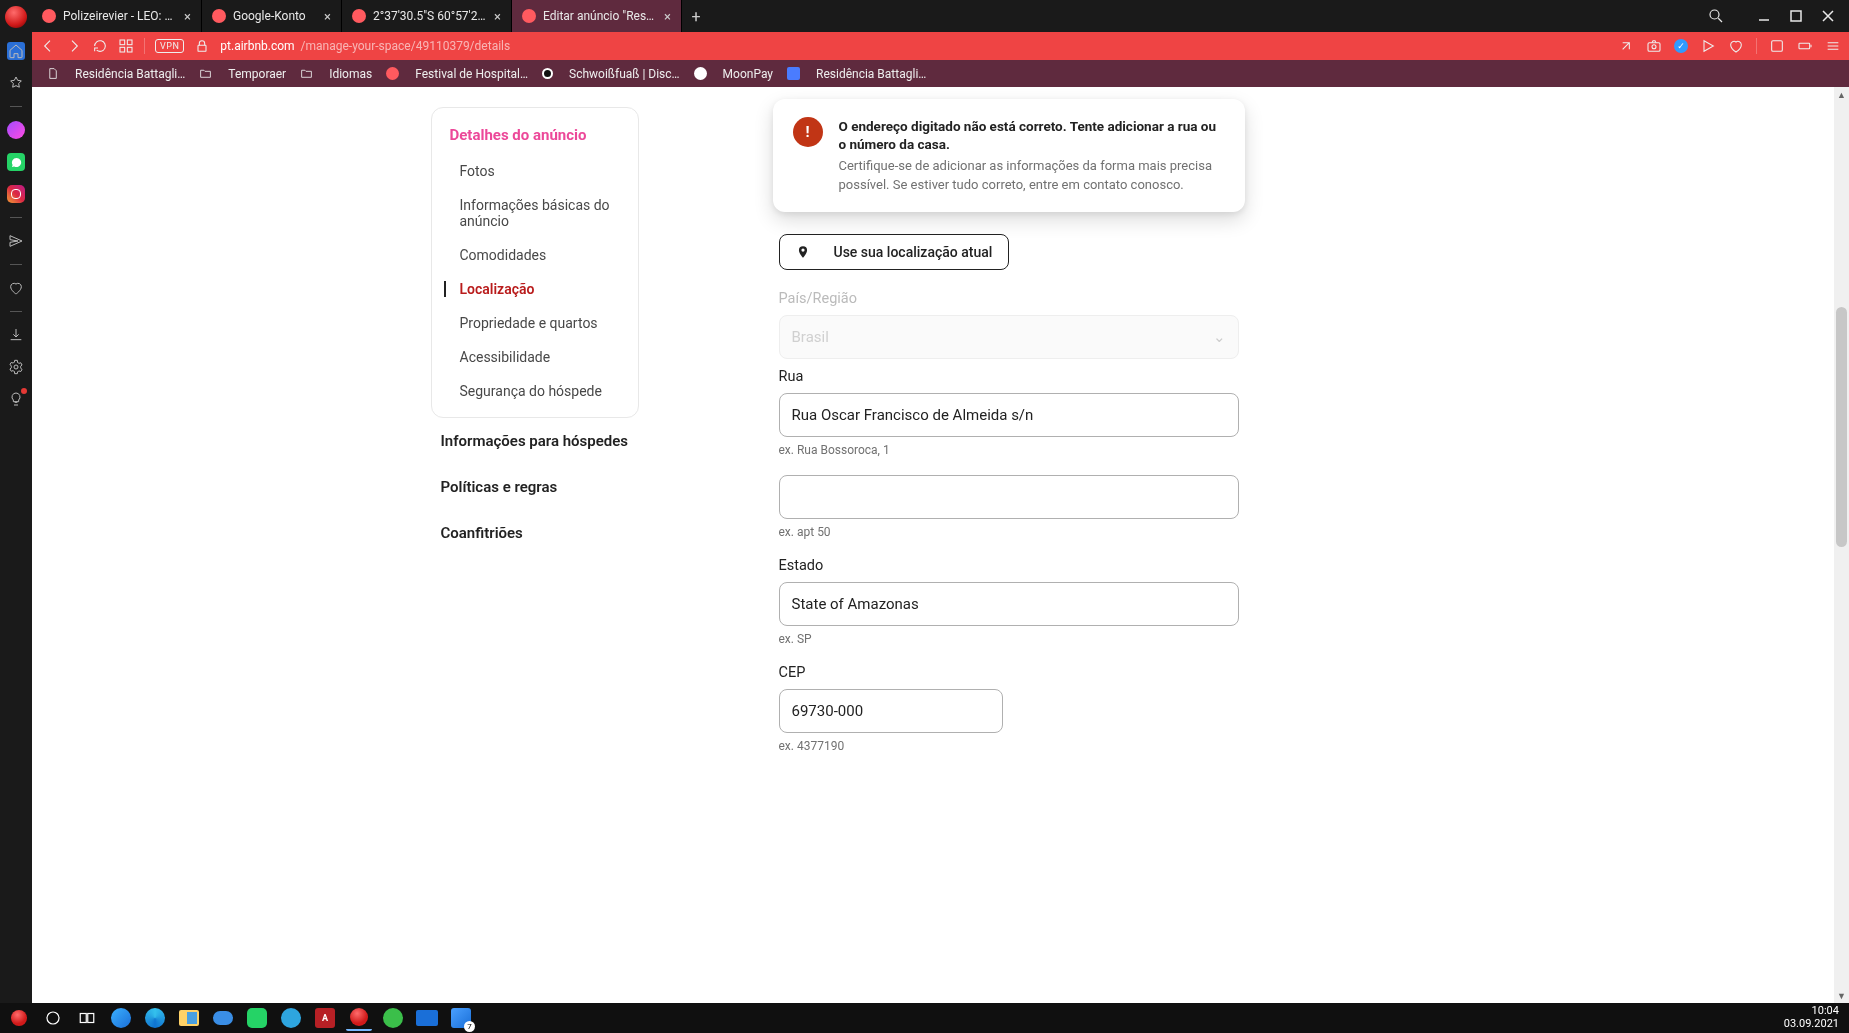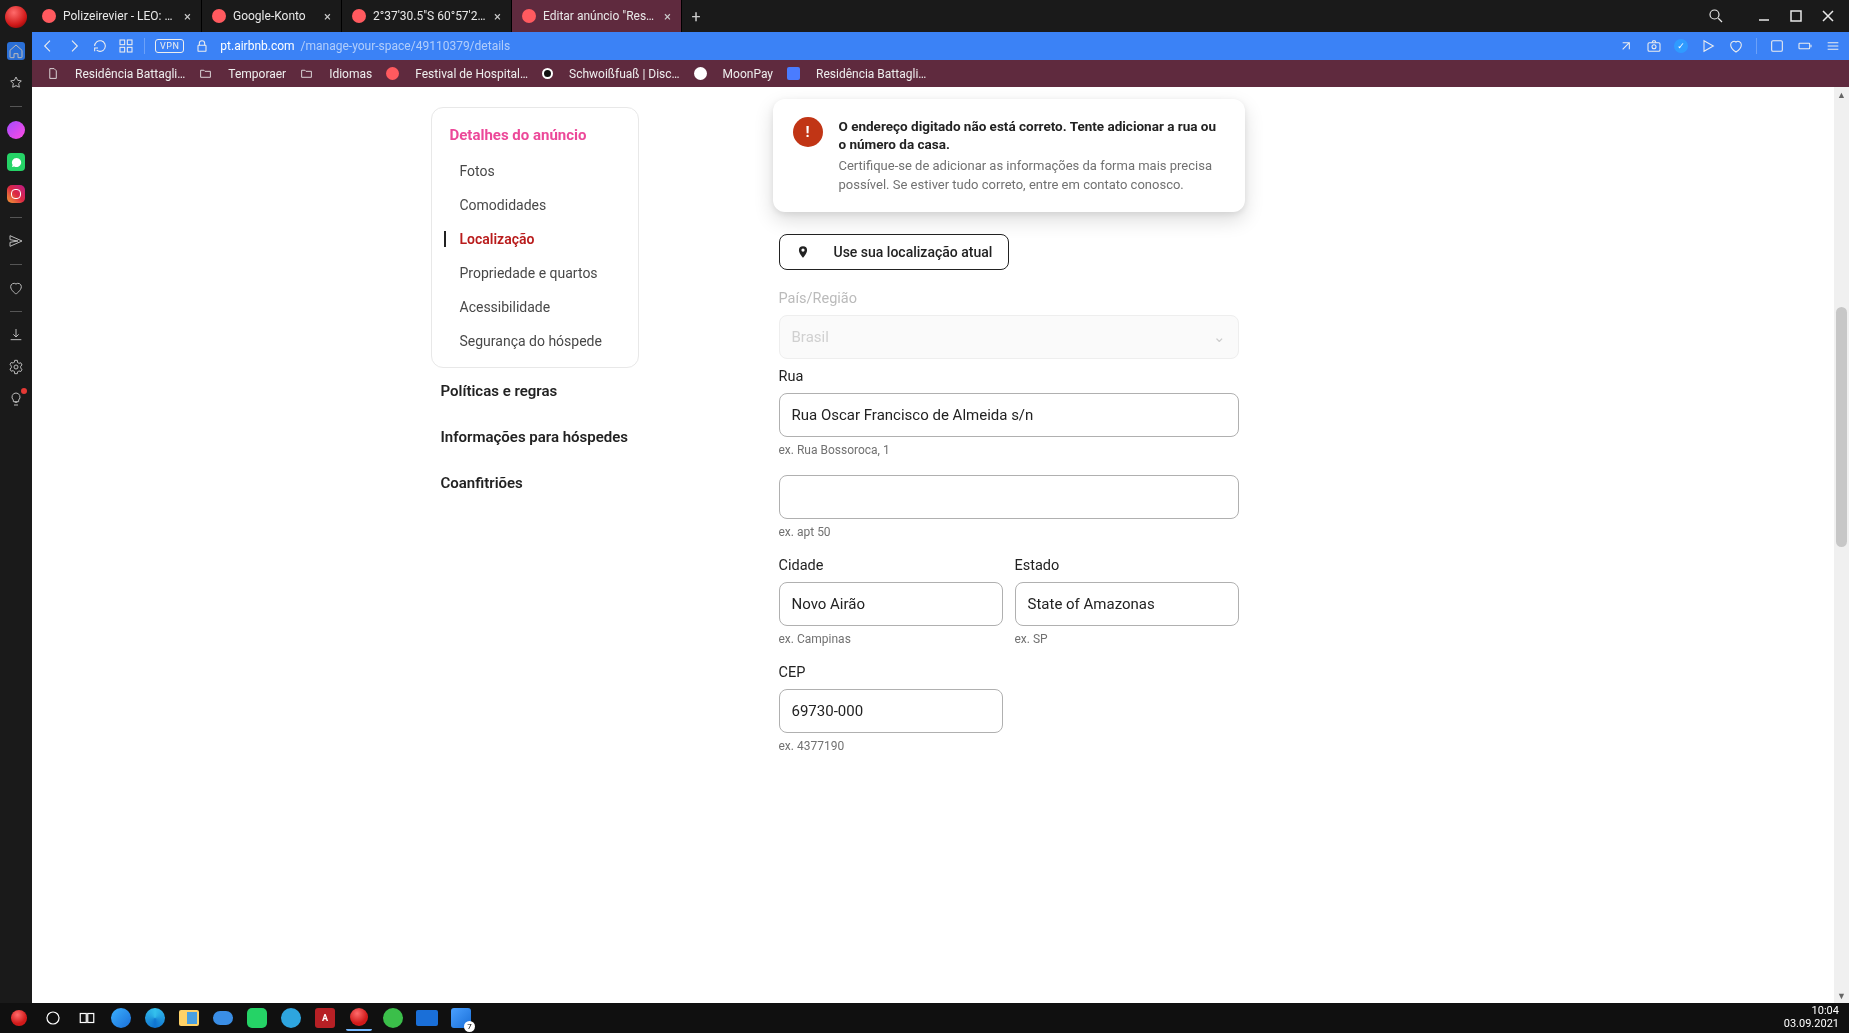--- a/index.html
+++ b/index.html
@@ -25,21 +25,21 @@
 .tab .favicon { width:14px;height:14px;flex:none;border-radius:2px;background:#444;display:flex;align-items:center;justify-content:center;color:#fff;font-size:9px; }
 .tab .favicon.airbnb { background:#ff5a5f; border-radius:50%; }
 .tab .tab-title { flex:1; white-space:nowrap; overflow:hidden; text-overflow:ellipsis; }
 .tab .tab-close { color:#ccc; font-size:13px; flex:none; }
 .newtab { width:28px; display:flex; align-items:center; justify-content:center; color:#ccc; font-size:16px; }
 .win-controls { display:flex; align-items:center; gap: 18px; padding: 0 14px; color:#e8e8e8; }
 .win-controls svg { width:14px;height:14px;stroke:#e8e8e8;fill:none;stroke-width:1.5;}
 .search-glyph { width:18px;height:18px;stroke:#e8e8e8;fill:none;stroke-width:1.6;margin-right:18px; align-self:center;}
 
 
-.addrbar { position:absolute; left:32px; top:32px; right:0; height:28px; background:#3b82f6; display:flex; align-items:center; padding: 0 8px; gap:10px; color:#eee; font-size:12px; }
+.addrbar { position:absolute; left:32px; top:32px; right:0; height:28px; background:#ef4444; display:flex; align-items:center; padding: 0 8px; gap:10px; color:#eee; font-size:12px; }
 .addrbar svg { width:16px;height:16px;stroke:#eee;fill:none;stroke-width:1.6; }
 .addr-sep { width:1px; height:16px; background: rgba(255,255,255,0.25); }
 .vpn-badge { border:1px solid #eee; border-radius:3px; padding:0 4px; font-size:9px; letter-spacing:0.5px; line-height:12px;}
 .addr-text { flex:1; display:flex; align-items:center; gap:6px; }
 .addr-text .domain-part { color:#fff; }
 .addr-text .path-part { color: rgba(255,255,255,0.6); }
 .right-icons { display:flex; align-items:center; gap:12px; }
 .right-icons .shield { width:14px;height:14px;border-radius:50%;background:#2f9bff;display:flex;align-items:center;justify-content:center;color:#fff;font-size:9px;}
 
 
@@ -289,28 +289,29 @@
 </div>
 
 <div class="page">
   <div class="page-inner">
     <div class="content-wrap">
 
       <div class="sidenav">
         <div class="sidenav-card">
           <div class="section-h">Detalhes do anúncio</div>
           <div class="item">Fotos</div>
+          <div class="item">Informações básicas do anúncio</div>
           <div class="item">Comodidades</div>
           <div class="item active">Localização</div>
           <div class="item">Propriedade e quartos</div>
           <div class="item">Acessibilidade</div>
           <div class="item" style="padding-bottom:14px;">Segurança do hóspede</div>
         </div>
+        <div class="bottom-item">Informações para hóspedes</div>
         <div class="bottom-item">Políticas e regras</div>
-        <div class="bottom-item">Informações para hóspedes</div>
         <div class="bottom-item">Coanfitriões</div>
       </div>
 
       <div class="form-col">
         <div class="alert">
           <div class="bang">!</div>
           <div>
             <div class="alert-title">O endereço digitado não está correto. Tente adicionar a rua ou o número da casa.</div>
             <div class="alert-sub">Certifique-se de adicionar as informações da forma mais precisa possível. Se estiver tudo correto, entre em contato conosco.</div>
           </div>
@@ -331,25 +332,20 @@
 
         <div class="field-label">Rua</div>
         <input class="text-input" value="Rua Oscar Francisco de Almeida s/n" style="">
         <div class="hint">ex. Rua Bossoroca, 1</div>
 
         <input class="text-input" value="" style="">
         <div class="hint">ex. apt 50</div>
 
         <div class="row2">
           <div>
-            <div class="field-label">Cidade</div>
-            <input class="text-input" value="Novo Airão" style="">
-            <div class="hint">ex. Campinas</div>
-          </div>
-          <div>
             <div class="field-label">Estado</div>
             <input class="text-input" value="State of Amazonas" style="">
             <div class="hint">ex. SP</div>
           </div>
         </div>
 
         <div class="field-label">CEP</div>
         <input class="text-input cep-input" value="69730-000" style="">
         <div class="hint">ex. 4377190</div>
       </div>

